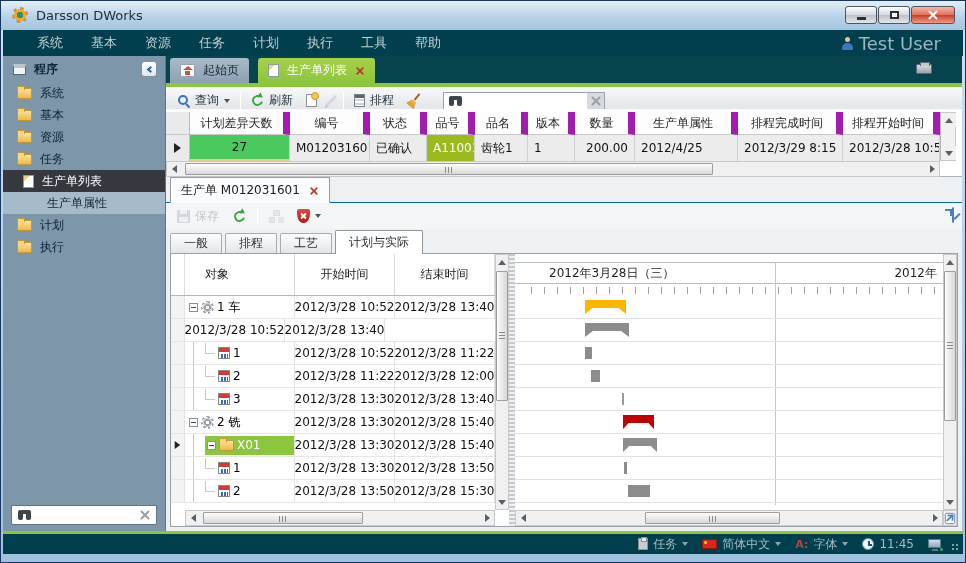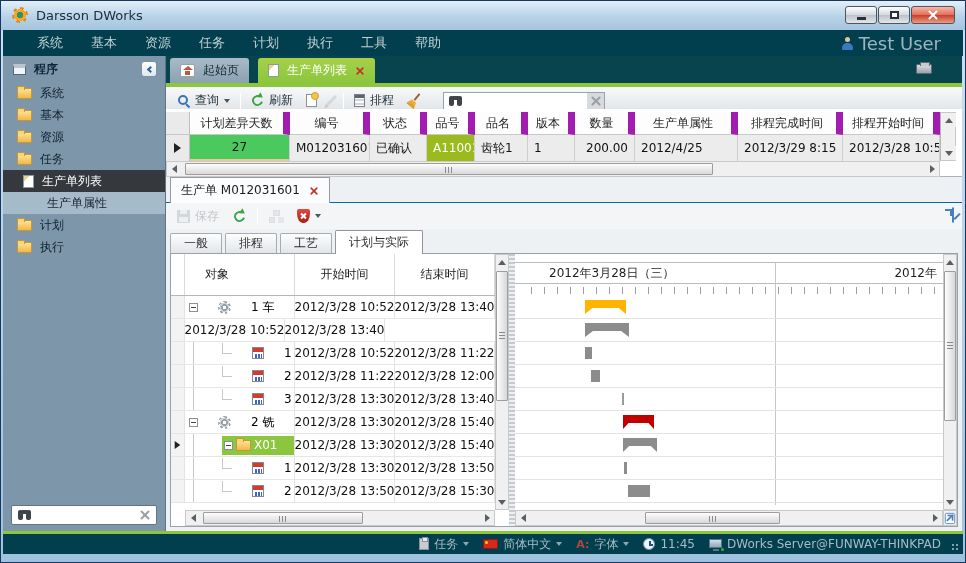--- a/index.html
+++ b/index.html
@@ -147,21 +147,21 @@
   .stab.active{height:24px;background:#fff;border-color:#8f959b;position:relative;z-index:3;margin-bottom:-1px;}
 
   
   .cbox{position:absolute;left:4px;right:4px;top:76px;bottom:4px;border:1px solid #9aa0a8;background:#fff;z-index:2;}
   .treepane{position:absolute;left:0;top:0;bottom:0;width:338px;}
   .thead{position:absolute;left:0;right:0;top:0;height:42px;border-bottom:1px solid #b2b8be;background:#fff;display:flex;}
   .thc{display:flex;align-items:center;border-right:1px solid #d8dbde;color:#1e1e1e;}
   .trow{position:absolute;left:0;display:flex;height:23px;border-bottom:1px solid #e6e6e6;width:324px;}
   .tc{flex:none;display:flex;align-items:center;overflow:hidden;white-space:nowrap;border-right:1px solid #e3e3e3;}
   .tc.sel{width:14px;background:#f3f3f3;justify-content:center;}
-  .tc.obj{width:110px;padding-left:4px;gap:20px;}
+  .tc.obj{width:110px;padding-left:4px;gap:3px;}
   .tc.time{width:100px;justify-content:center;color:#111;}
   .exp{width:9px;height:9px;border:1px solid #8a9096;background:#fff;position:relative;flex:none;}
   .exp::after{content:'';position:absolute;left:1px;right:1px;top:3px;height:1px;background:#444;}
   .gl{width:9px;align-self:stretch;border-left:1px solid #c8c8c8;margin-left:4px;flex:none;}
   .elbow{width:10px;height:11px;border-left:1px solid #c8c8c8;border-bottom:1px solid #c8c8c8;margin-bottom:9px;flex:none;}
   .ico-gear{width:13px;height:13px;border-radius:50%;flex:none;
     background:radial-gradient(circle,#fff 0 1.5px,#98a0a6 1.5px 3.5px,#cfd4da 3.5px 5px,transparent 5px),
                repeating-conic-gradient(#98a0a6 0 25deg,transparent 25deg 50deg);}
   .ico-task{width:12px;height:12px;border:1px solid #888;background:linear-gradient(#d23b2f 0 4px,#fff 4px);position:relative;flex:none;}
   .ico-task::after{content:'';position:absolute;left:2px;top:6px;width:7px;height:4px;
@@ -643,18 +643,17 @@
         <span class="i-font">A:</span>
         <span>字体</span>
         <span class="i-caret lt"></span>
       </span>
       <span class="sitem">
         <span class="i-clock"></span>
         <span>11:45</span>
       </span>
       <span class="sitem">
         <span class="i-pc"></span>
-        <span>DWorks Server@FUNWAY-THINKPAD</span>
       </span>
     </div>
     <span class="grip-dots"></span>
   </div>
 </div>
 
 </body></html>

